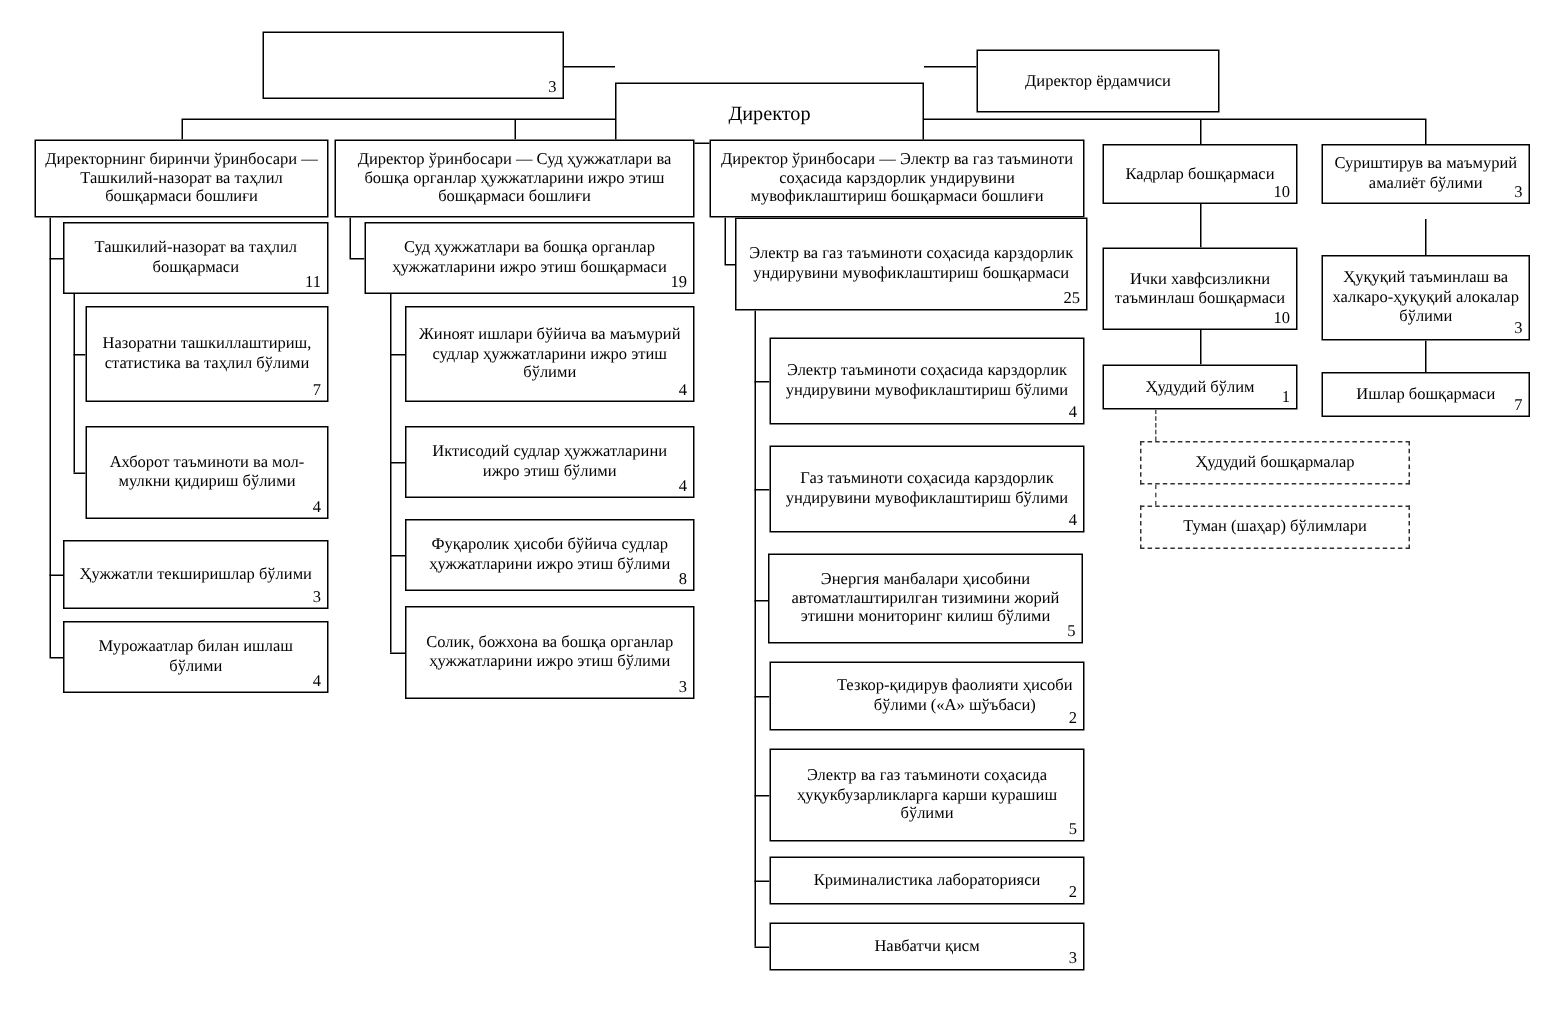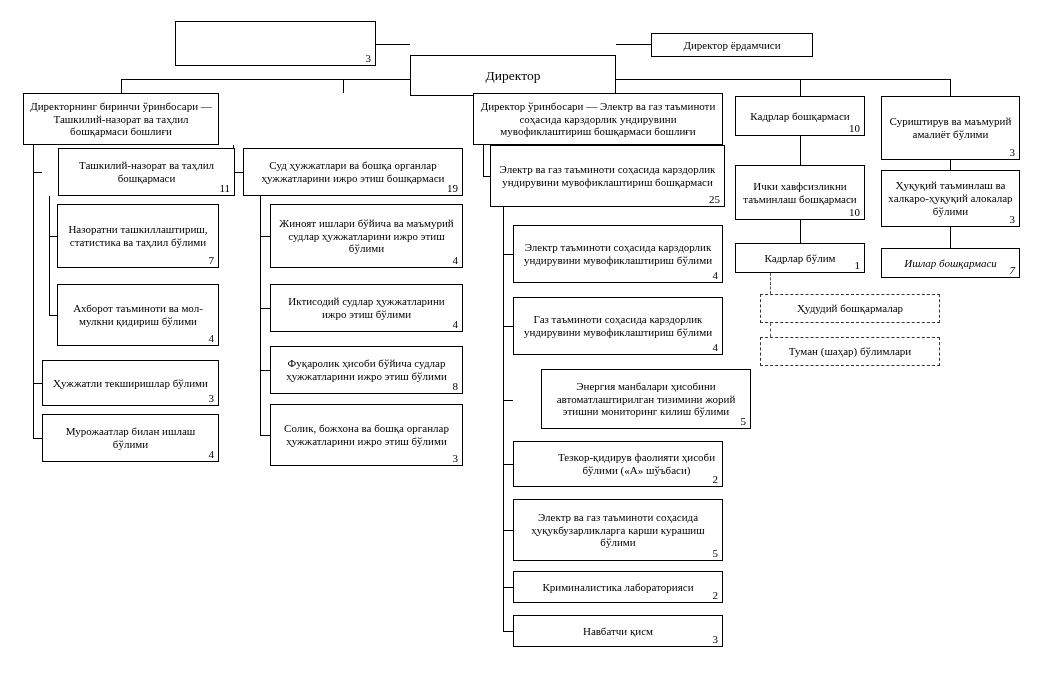--- a/index.html
+++ b/index.html
@@ -77,60 +77,63 @@
     <div class="line solid" style="left: 503px; top: 464px; width: 10px; height: 1px;"></div>
     <div class="line solid" style="left: 503px; top: 530px; width: 10px; height: 1px;"></div>
     <div class="line solid" style="left: 503px; top: 587px; width: 10px; height: 1px;"></div>
     <div class="line solid" style="left: 503px; top: 631px; width: 10px; height: 1px;"></div>
     <div class="box" style="left: 175px; top: 21px; width: 201px; height: 45px;">
       <span class="count">3</span>
     </div>
     <div class="box director" style="left: 410px; top: 24px; width: 206px; height: 41px; margin-top: 31px;">
       <span>Директор</span>
     </div>
-    <div class="box" style="left: 651px; top: 33px; width: 162px; height: 24px;">
+    <div class="box" style="left: 651px; top: 33px; width: 162px; height: 42px;">
       <span>Директор ёрдамчиси</span>
     </div>
     <div class="box" style="left: 23px; top: 93px; width: 196px; height: 52px;">
       <span>Директорнинг биринчи ўринбосари — Ташкилий-назорат ва таҳлил бошқармаси бошлиғи</span>
+    </div>
+    <div class="box" style="left: 223px; top: 93px; width: 240px; height: 52px;">
+      <span>Директор ўринбосари — Суд ҳужжатлари ва бошқа органлар ҳужжатларини ижро этиш бошқармаси бошлиғи</span>
     </div>
     <div class="box" style="left: 473px; top: 93px; width: 250px; height: 52px;">
       <span>Директор ўринбосари — Электр ва газ таъминоти соҳасида карздорлик ундирувини мувофиклаштириш бошқармаси бошлиғи</span>
     </div>
     <div class="box" style="left: 735px; top: 96px; width: 130px; height: 40px;">
       <span>Кадрлар бошқармаси</span>
       <span class="count">10</span>
     </div>
-    <div class="box" style="left: 881px; top: 96px; width: 139px; height: 64px;">
+    <div class="box" style="left: 881px; top: 96px; width: 139px; height: 40px;">
       <span>Суриштирув ва маъмурий амалиёт бўлими</span>
       <span class="count">3</span>
     </div>
     <div class="box" style="left: 735px; top: 165px; width: 130px; height: 55px;">
       <span>Ички хавфсизликни таъминлаш бошқармаси</span>
       <span class="count">10</span>
     </div>
     <div class="box" style="left: 881px; top: 170px; width: 139px; height: 57px;">
       <span>Ҳуқуқий таъминлаш ва халкаро-ҳуқуқий алокалар бўлими</span>
       <span class="count">3</span>
     </div>
     <div class="box" style="left: 735px; top: 243px; width: 130px; height: 30px;">
-      <span>Кадрлар бўлим</span>
+      <span>Ҳудудий бўлим</span>
       <span class="count">1</span>
     </div>
-    <div class="box" style="left: 881px; top: 248px; width: 139px; height: 30px; font-style: italic;">
+    <div class="box" style="left: 881px; top: 248px; width: 139px; height: 30px;">
       <span>Ишлар бошқармаси</span>
       <span class="count">7</span>
     </div>
     <div class="box dashed" style="left: 760px; top: 294px; width: 180px; height: 29px;">
       <span>Ҳудудий бошқармалар</span>
     </div>
     <div class="box dashed" style="left: 760px; top: 337px; width: 180px; height: 29px;">
       <span>Туман (шаҳар) бўлимлари</span>
     </div>
-    <div class="box" style="left: 42px; top: 148px; width: 177px; height: 48px; margin-left: 16px;">
+    <div class="box" style="left: 42px; top: 148px; width: 177px; height: 48px;">
       <span>Ташкилий-назорат ва таҳлил бошқармаси</span>
       <span class="count">11</span>
     </div>
     <div class="box" style="left: 57px; top: 204px; width: 162px; height: 64px;">
       <span>Назоратни ташкиллаштириш, статистика ва таҳлил бўлими</span>
       <span class="count">7</span>
     </div>
     <div class="box" style="left: 57px; top: 284px; width: 162px; height: 62px;">
       <span>Ахборот таъминоти ва мол-мулкни қидириш бўлими</span>
       <span class="count">4</span>
@@ -168,21 +171,21 @@
       <span class="count">25</span>
     </div>
     <div class="box" style="left: 513px; top: 225px; width: 210px; height: 58px;">
       <span>Электр таъминоти соҳасида карздорлик ундирувини мувофиклаштириш бўлими</span>
       <span class="count">4</span>
     </div>
     <div class="box" style="left: 513px; top: 297px; width: 210px; height: 58px;">
       <span>Газ таъминоти соҳасида карздорлик ундирувини мувофиклаштириш бўлими</span>
       <span class="count">4</span>
     </div>
-    <div class="box" style="left: 541px; top: 369px; width: 210px; height: 60px;">
+    <div class="box" style="left: 512px; top: 369px; width: 210px; height: 60px;">
       <span>Энергия манбалари ҳисобини автоматлаштирилган тизимини жорий этишни мониторинг килиш бўлими</span>
       <span class="count">5</span>
     </div>
     <div class="box" style="left: 513px; top: 441px; width: 210px; height: 46px; padding-left: 43px;">
       <span>Тезкор-қидирув фаолияти ҳисоби бўлими («А» шўъбаси)</span>
       <span class="count">2</span>
     </div>
     <div class="box" style="left: 513px; top: 499px; width: 210px; height: 62px;">
       <span>Электр ва газ таъминоти соҳасида ҳуқукбузарликларга карши курашиш бўлими</span>
       <span class="count">5</span>

